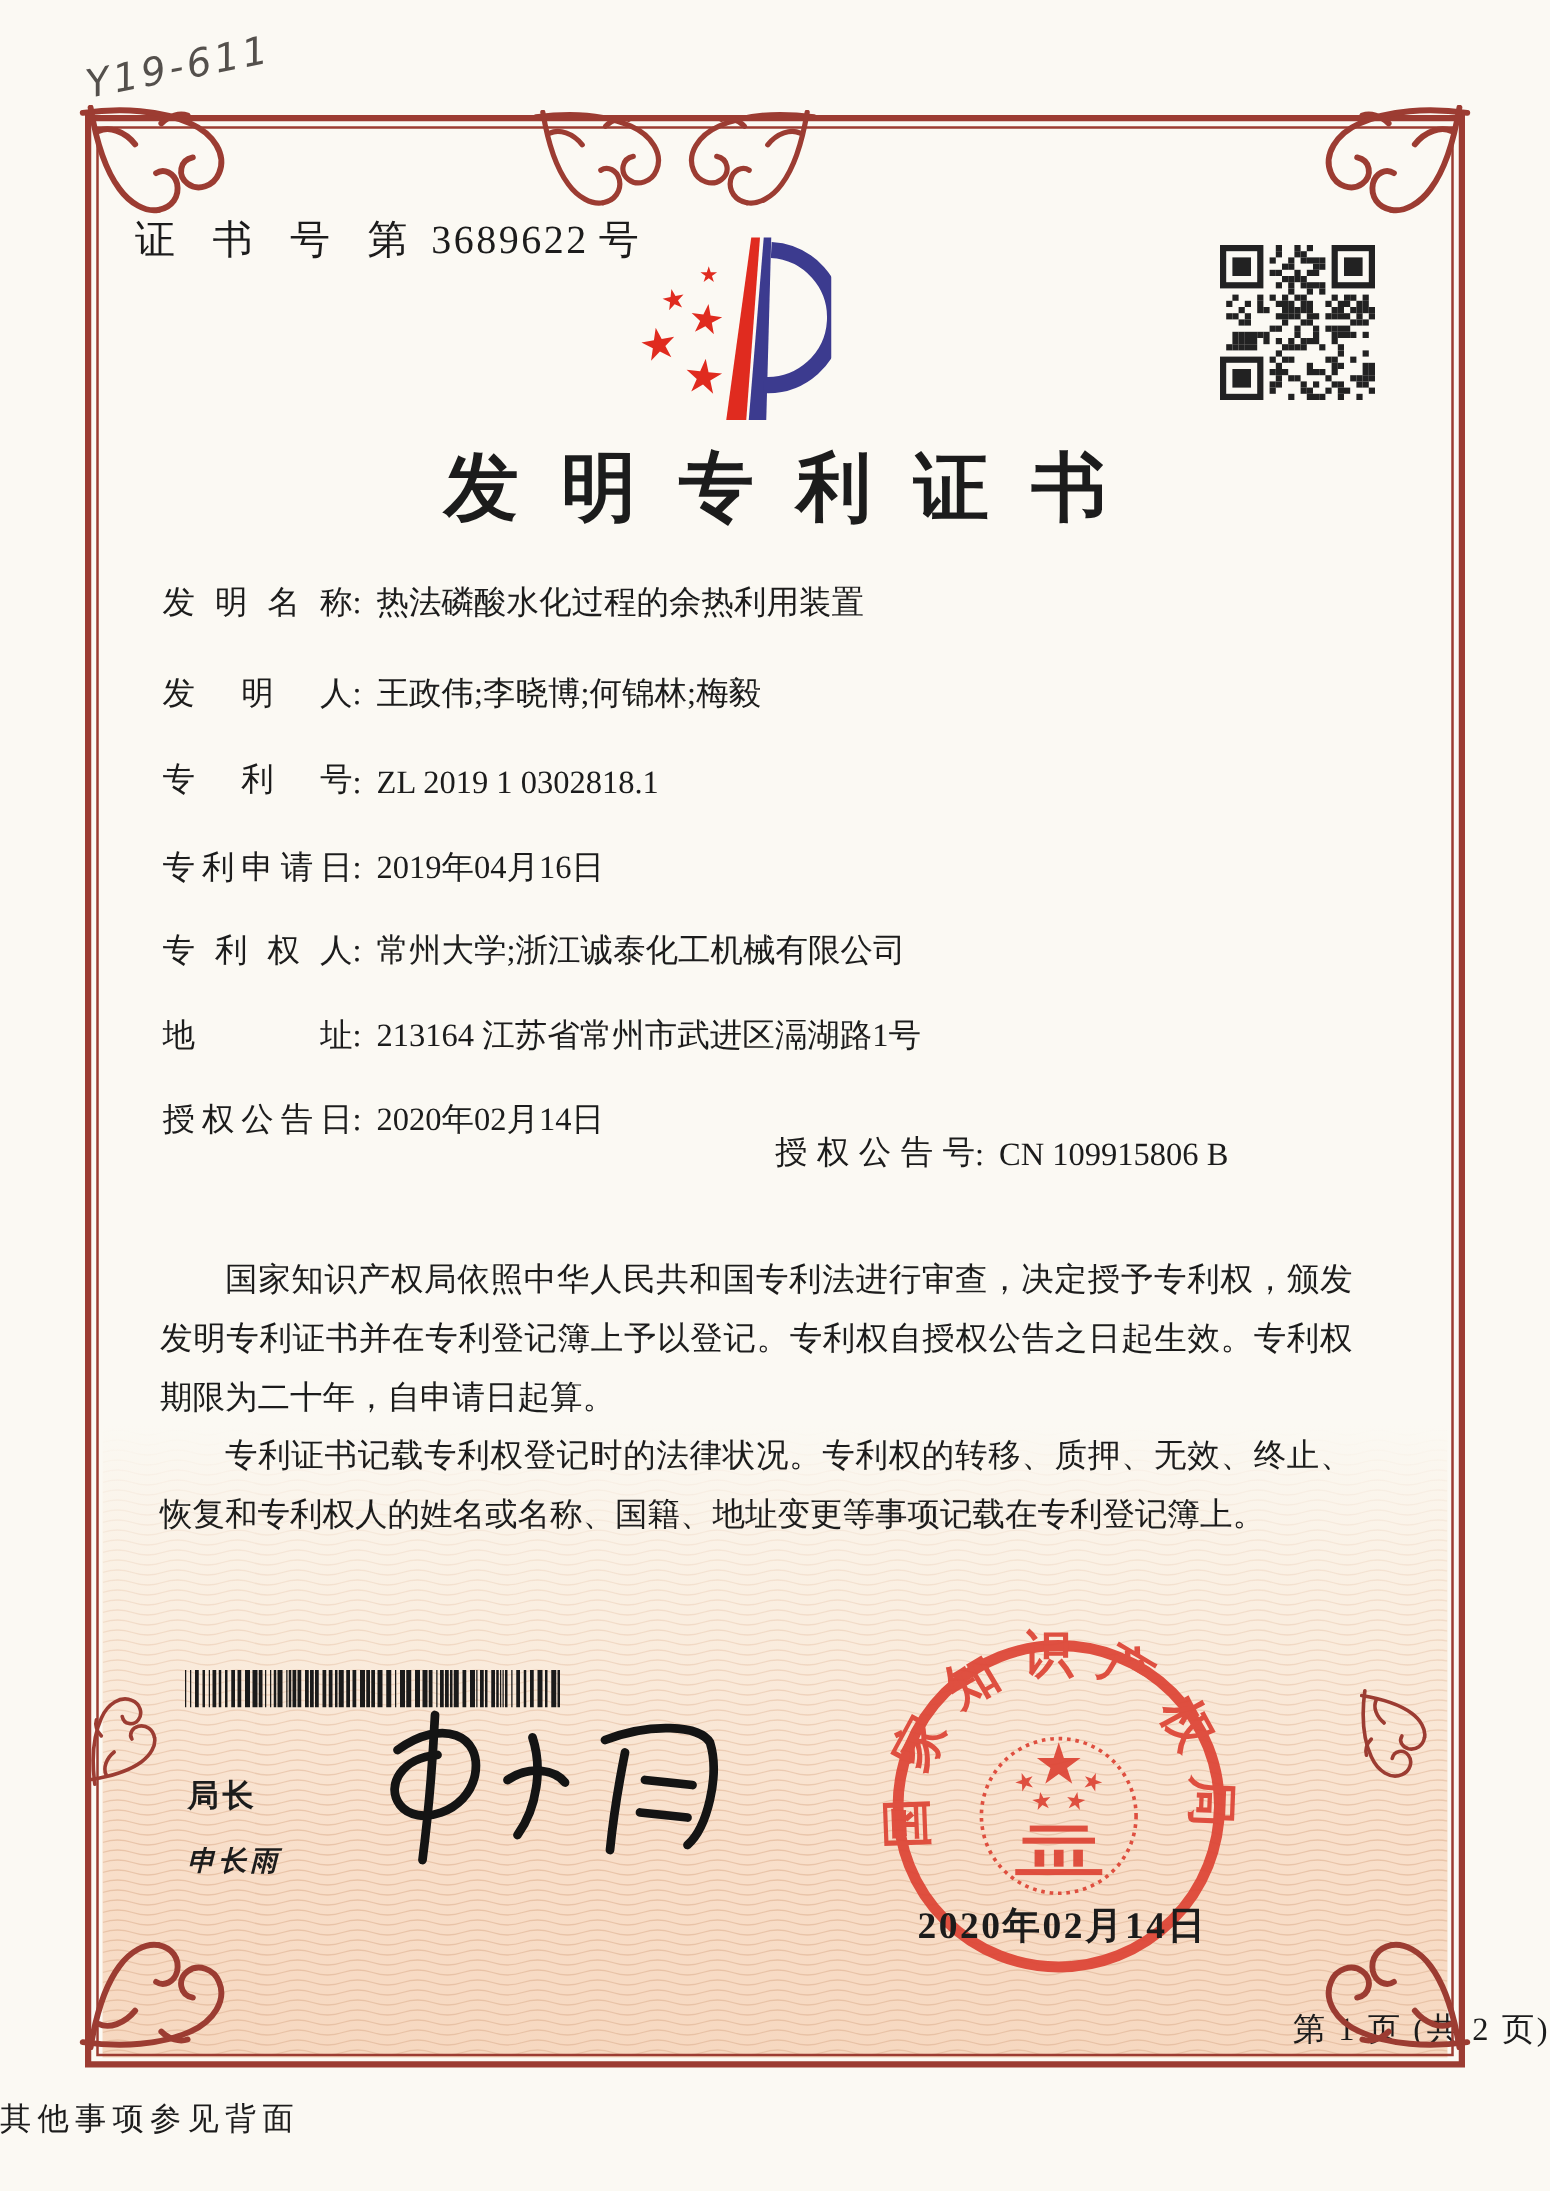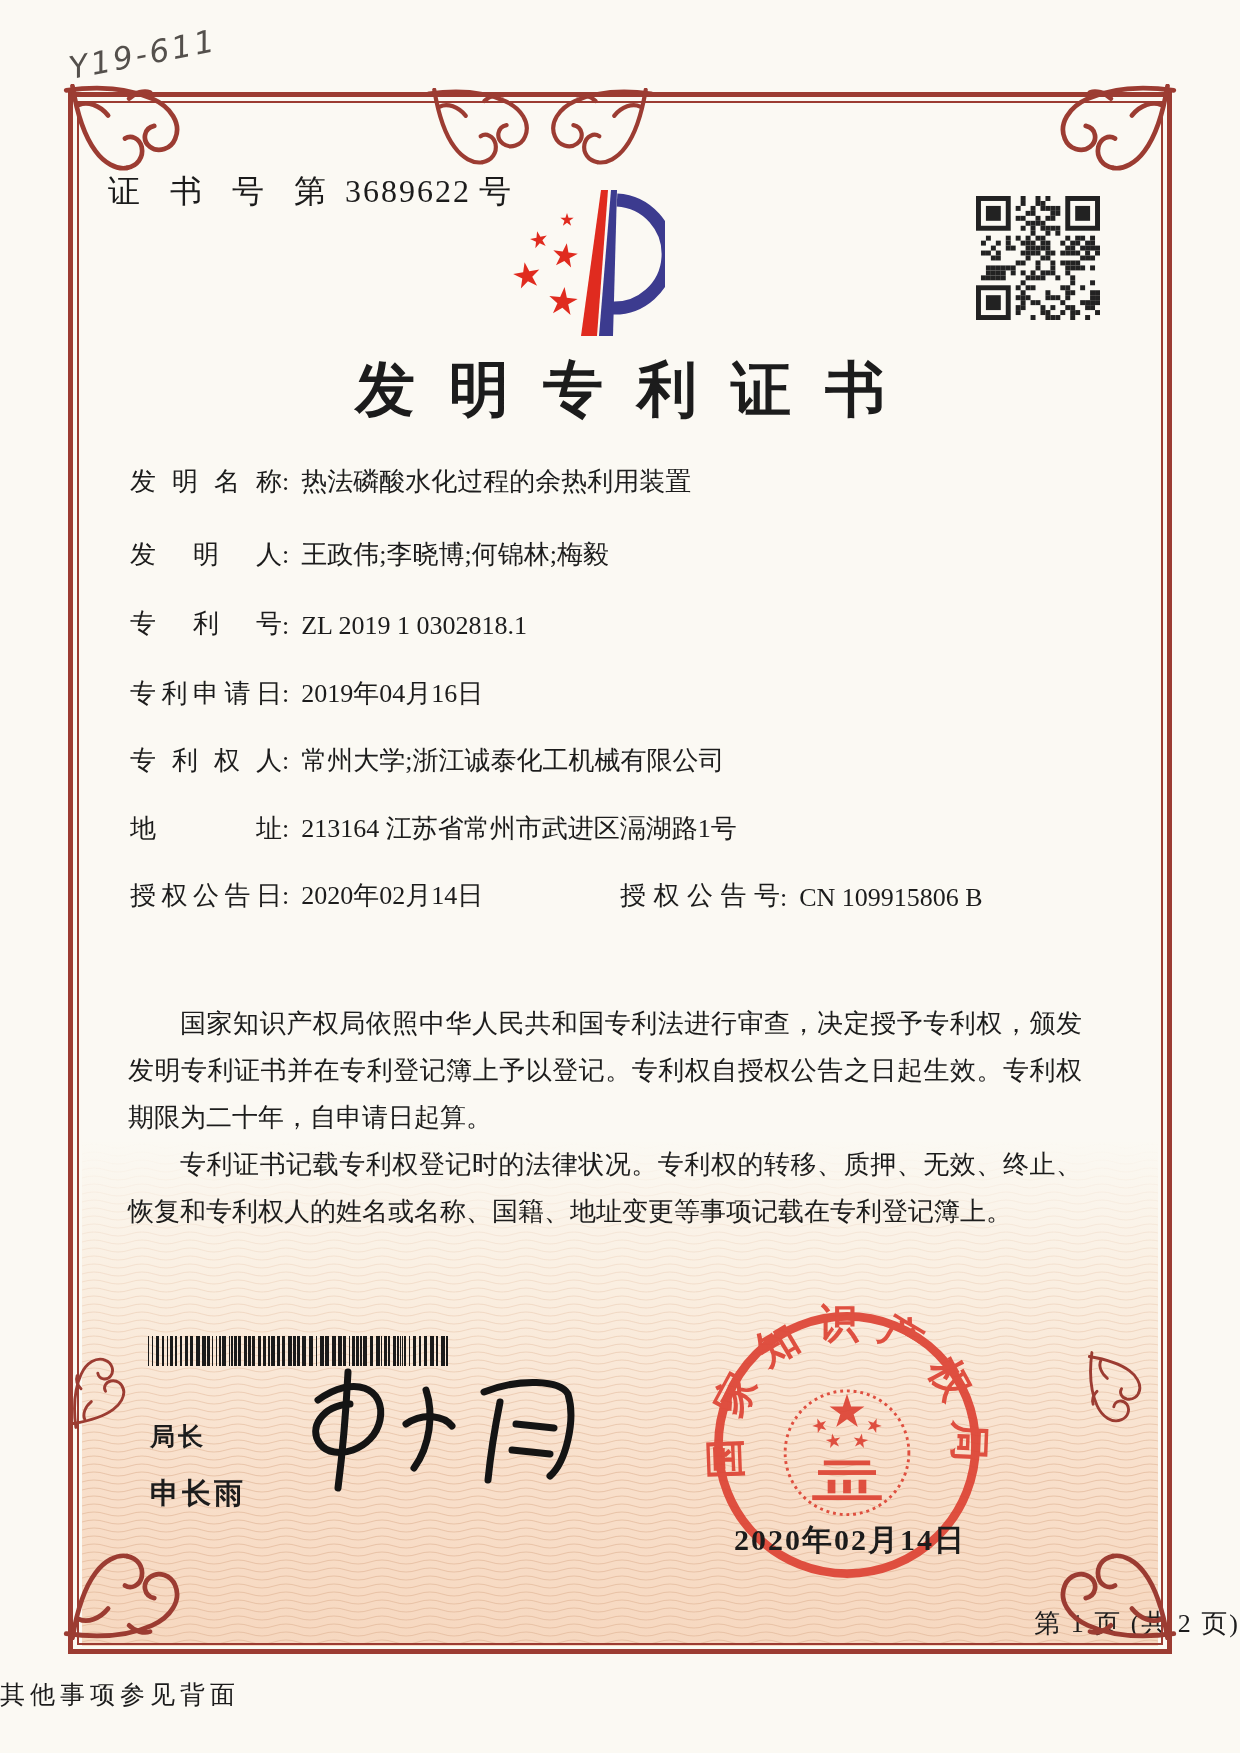--- a/index.html
+++ b/index.html
@@ -22,41 +22,41 @@
 
   
   .title{left:0;right:0;top:350px;text-align:center;font-size:60px;font-weight:bold;
          letter-spacing:34px;padding-left:34px;z-index:5;}
 
   
   .row{left:130px;font-size:26px;z-index:5;white-space:nowrap;}
   .flabel{display:inline-block;width:152px;text-align:justify;text-align-last:justify;vertical-align:bottom;}
   .colon{margin-right:12px;}
   .row2col .g2{position:absolute;left:490px;top:0;white-space:nowrap;}
-  .g2 .flabel{width:160px;}
+  .g2 .flabel{width:160px;margin-top:26px;}
 
   
   .body-text{left:112px;top:1000px;width:954px;font-size:26px;line-height:47px;
              text-align:justify;z-index:5;margin-left:16px;}
   .body-text p{margin:0;text-indent:2em;}
 
   
   .tint{left:82px;top:1140px;width:1076px;height:506px;z-index:1;
         background:linear-gradient(180deg,rgba(250,232,214,0) 0%,rgba(249,226,203,.45) 28%,
                    rgba(248,219,196,.85) 65%,rgba(246,214,189,.95) 100%);}
   .waves{position:absolute;left:0;top:0;
          -webkit-mask-image:linear-gradient(180deg,transparent 0,rgba(0,0,0,.55) 35%,#000 65%);
          mask-image:linear-gradient(180deg,transparent 0,rgba(0,0,0,.55) 35%,#000 65%);}
 
   
   .barcode{left:148px;top:1336px;z-index:5;}
   .director-label{left:150px;top:1420px;font-family:"Liberation Sans","DejaVu Sans",sans-serif;
                   font-weight:bold;font-size:25px;letter-spacing:3px;z-index:5;}
   .director-name{left:150px;top:1474px;font-family:"Liberation Sans","DejaVu Sans",sans-serif;
-                 font-weight:bold;font-size:29px;letter-spacing:3px;z-index:5;}
+                 font-weight:bold;font-size:22px;letter-spacing:3px;z-index:5;font-style:italic;}
   .signature{left:288px;top:1362px;z-index:6;}
   .seal{left:702px;top:1300px;z-index:4;opacity:.92;}
   .seal-date{left:640px;top:1520px;width:420px;text-align:center;font-size:30px;
              letter-spacing:2px;z-index:6;font-weight:bold;}
   .page-ind{left:0;right:0;top:1606px;text-align:right;font-size:26px;letter-spacing:2px;z-index:5;}
   .back-note{left:0;right:0;top:1678px;text-align:left;font-size:25px;letter-spacing:5px;z-index:5;}
 
   .logo{left:505px;top:178px;z-index:5;}
   .qr{left:976px;top:196px;z-index:5;}
   .orn{z-index:7;pointer-events:none;}

